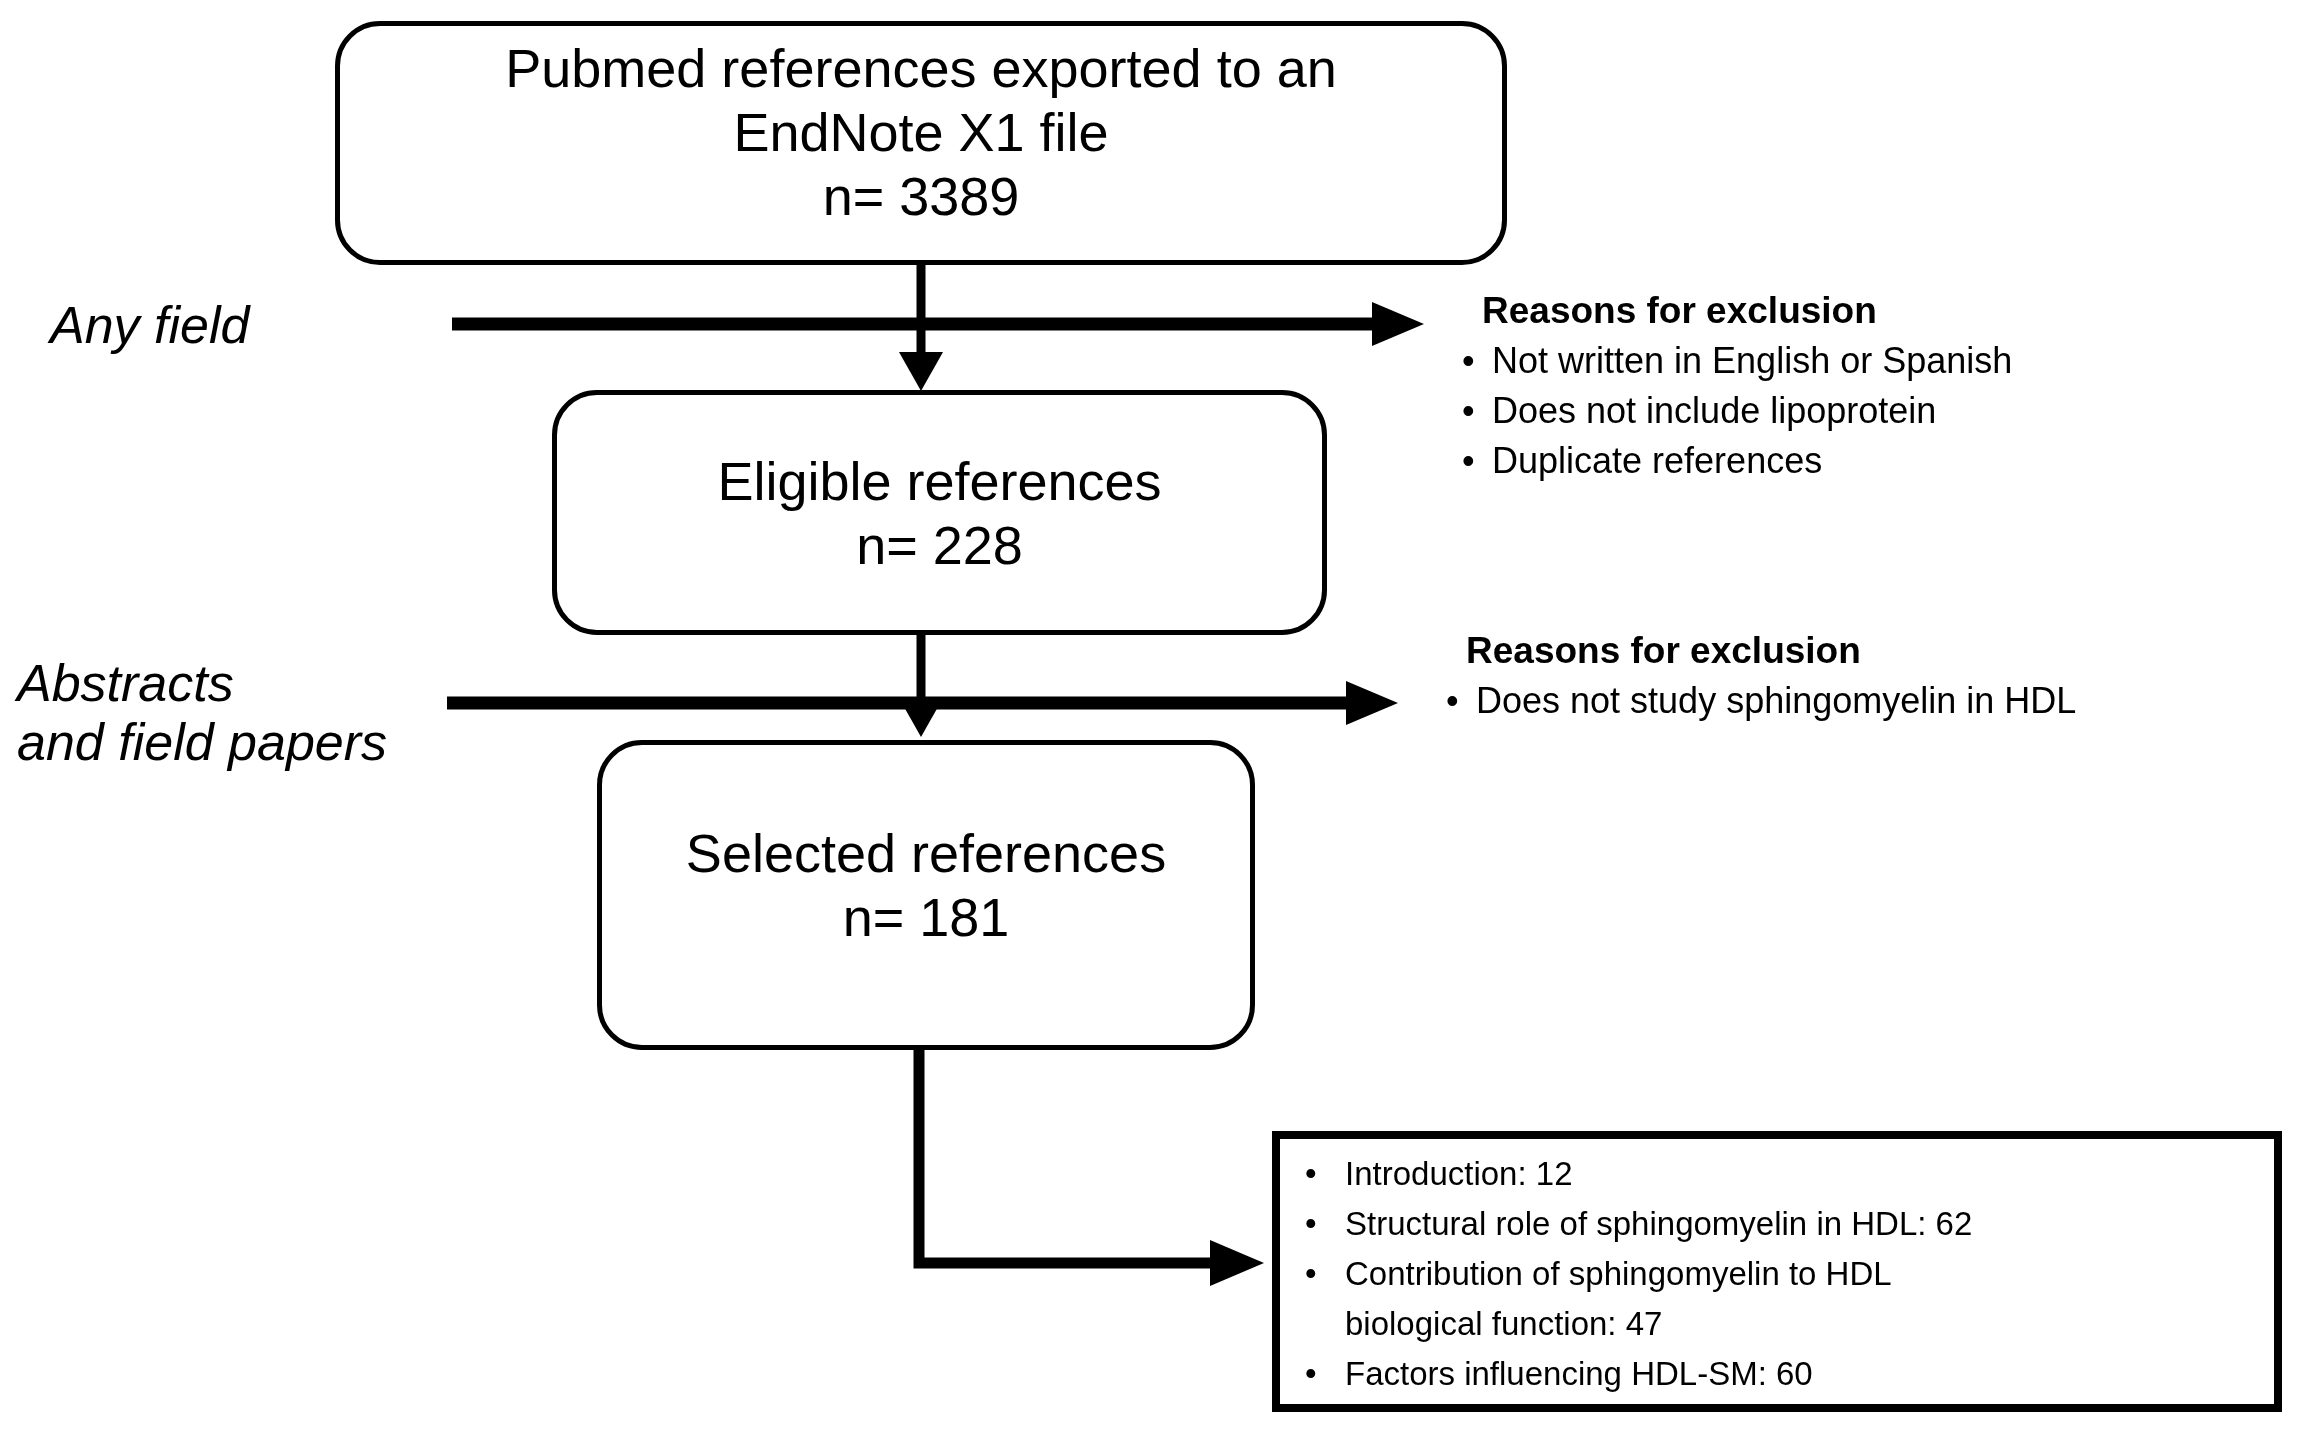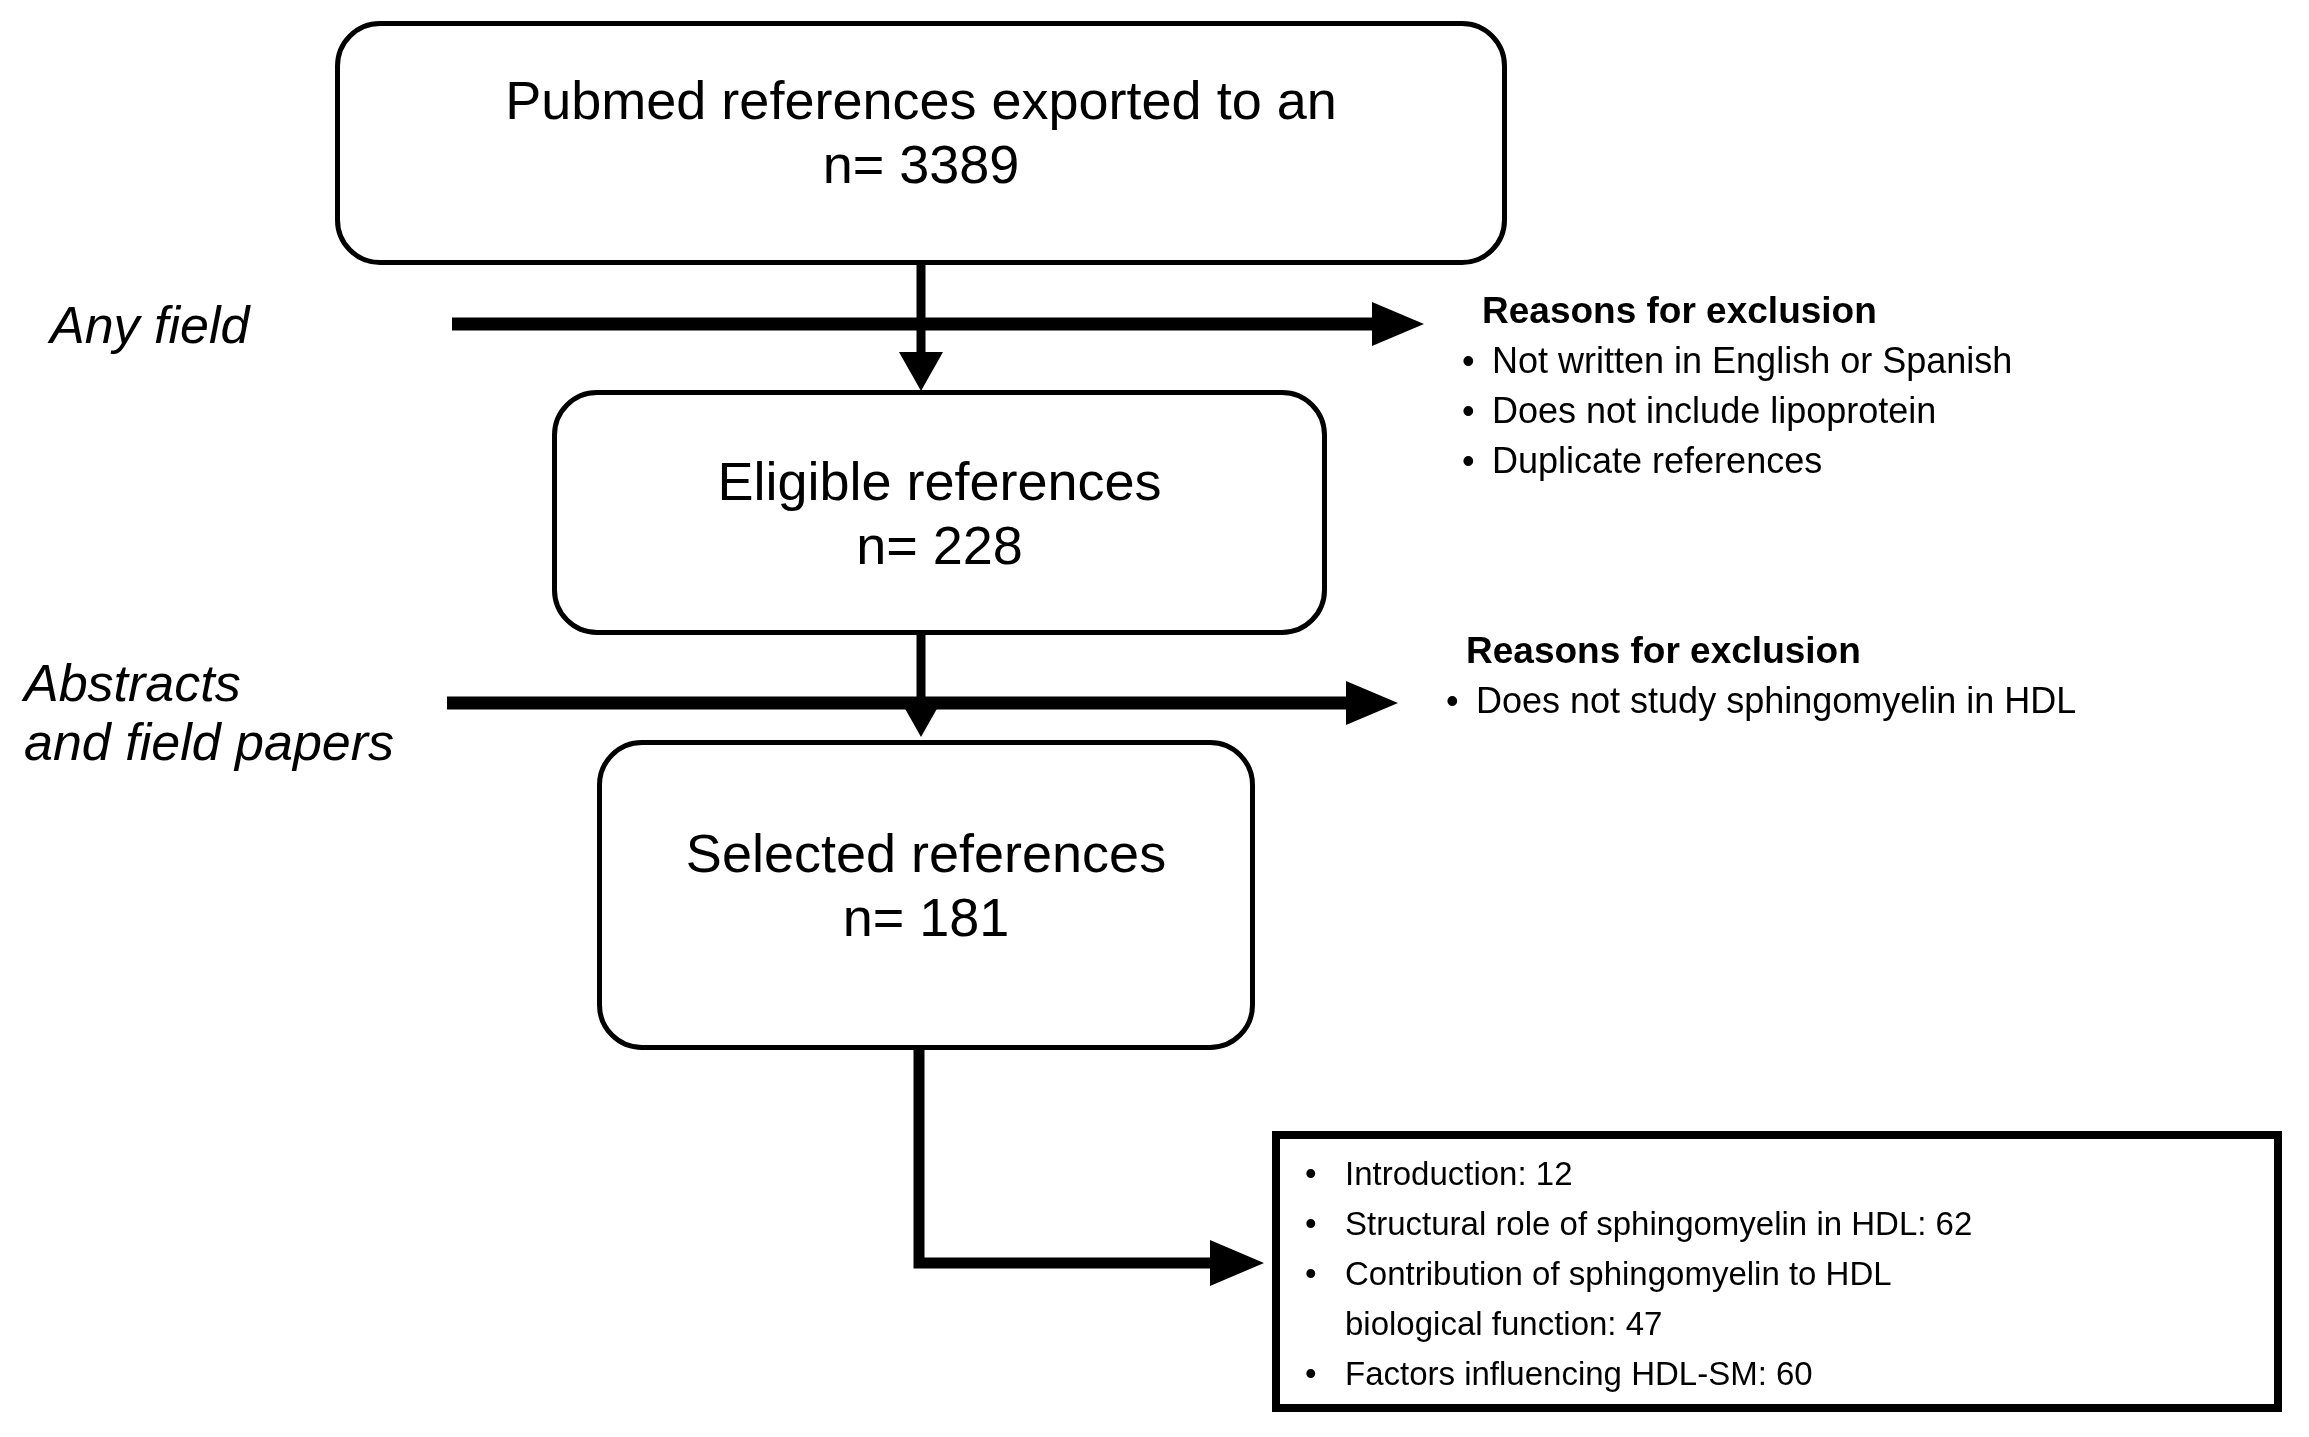--- a/index.html
+++ b/index.html
@@ -41,21 +41,21 @@
   #box-selected { left: 597px; top: 740px; width: 658px;  height: 310px; padding-bottom: 20px; }
 
   .stage-label {
     position: absolute;
     font-style: italic;
     font-size: 52px;
     line-height: 59px;
     white-space: nowrap;
   }
   #label-any-field { left: 50px; top: 296px; }
-  #label-abstracts { left: 24px; top: 654px; }
+  #label-abstracts { left: 17px; top: 654px; }
 
   .exclusion-block { position: absolute; }
   #exclusion-screening { left: 1462px; top: 288px; }
   #exclusion-fulltext  { left: 1446px; top: 628px; }
   .exclusion-heading {
     font-weight: bold;
     font-size: 37px;
     line-height: 46px;
     padding-left: 20px;
     white-space: nowrap;
@@ -119,20 +119,21 @@
     </g>
 
     <g fill="#000000" stroke="#000000">
       <path d="M919 980 V 1263 H 1212" stroke-width="11" fill="none"></path>
       <polygon points="1264,1263 1210,1240 1210,1286" stroke="none"></polygon>
     </g>
   </svg>
 
   <div id="box-pubmed" class="flow-box">
     <div>Pubmed references exported to an</div>
+    <div>EndNote X1 file</div>
     <div>n= 3389</div>
   </div>
 
   <div id="label-any-field" class="stage-label">Any field</div>
 
   <div id="exclusion-screening" class="exclusion-block">
     <div class="exclusion-heading">Reasons for exclusion</div>
     <div class="exclusion-items">
       <div class="bullet-row">
         <span class="dot">•</span>

